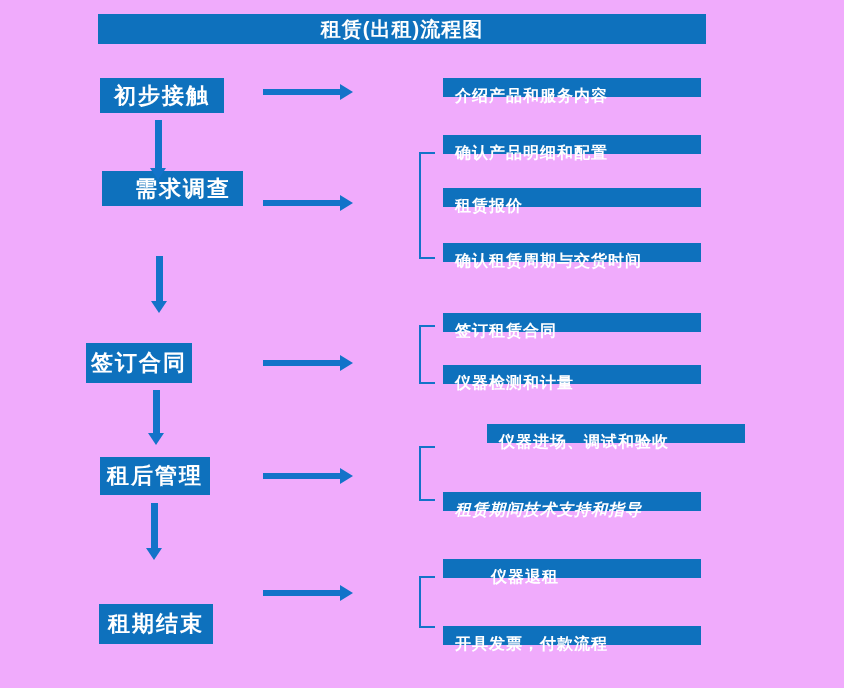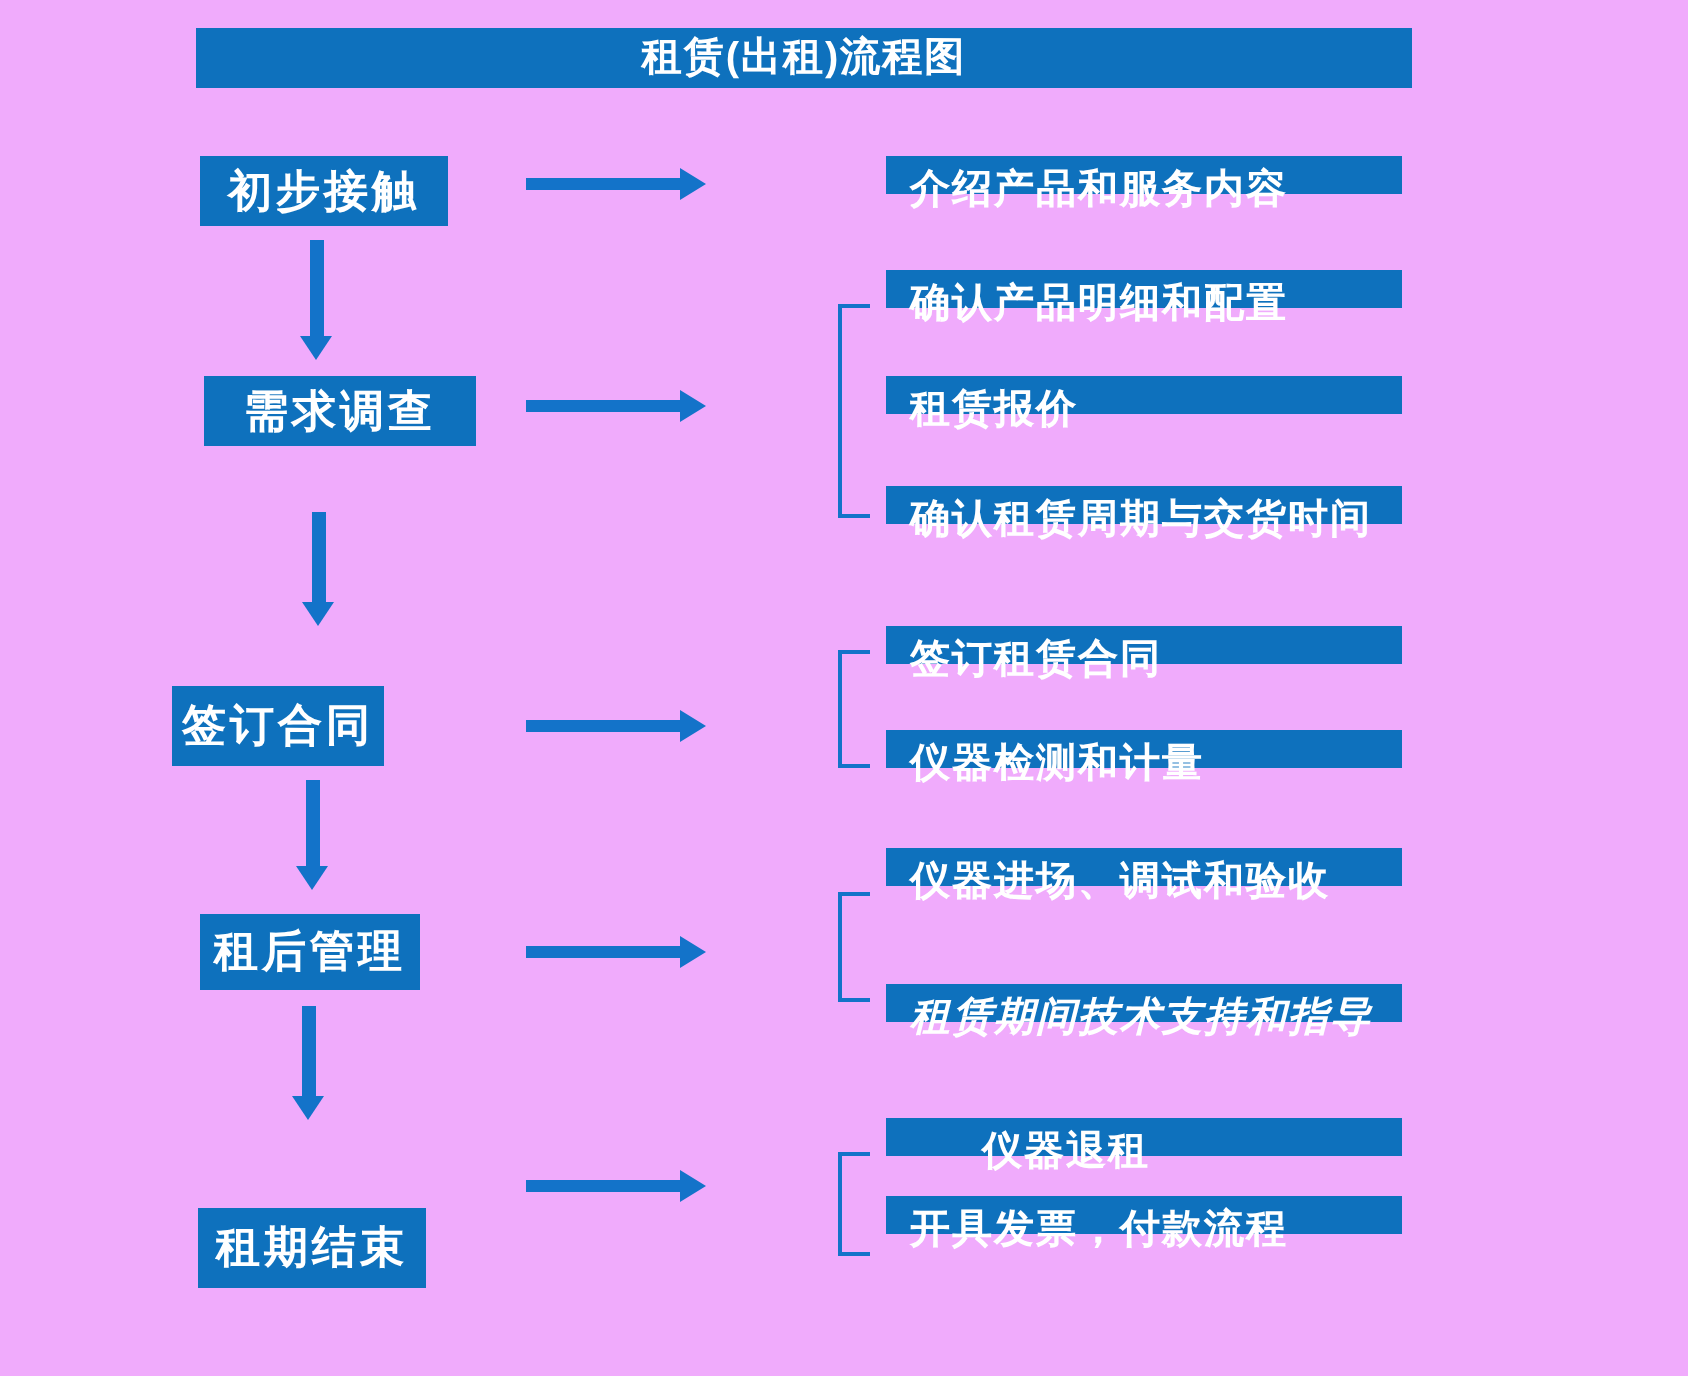--- a/index.html
+++ b/index.html
@@ -19,21 +19,21 @@
     letter-spacing:1px;
   }
   .step{
     position:absolute;background:var(--box-blue);color:var(--text-white);
     font-size:22px;font-weight:bold;display:flex;align-items:center;justify-content:center;
     letter-spacing:2px;white-space:nowrap;
   }
   .rbox{
     position:absolute;left:443px;width:258px;height:19px;
     background:var(--box-blue);color:var(--text-white);
-    font-size:20px;font-weight:bold;line-height:35px;
+    font-size:16px;font-weight:bold;line-height:35px;
     padding-left:12px;box-sizing:border-box;white-space:nowrap;
     letter-spacing:1px;
   }
   
   .harrow{position:absolute;width:90px;height:17px;}
   .harrow .shaft{position:absolute;left:0;top:5px;height:6px;right:12px;background:var(--arrow-blue);}
   .harrow .head{position:absolute;right:0;top:0;width:0;height:0;
     border-top:8.5px solid transparent;border-bottom:8.5px solid transparent;
     border-left:13px solid var(--arrow-blue);}
   
@@ -51,21 +51,21 @@
   }
 </style>
 </head>
 <body>
 
 <div class="canvas">
 
   <div class="title-bar">租赁(出租)流程图</div>
 
   <div class="step" style="left:100px;top:78px;width:124px;height:35px;text-align:right;">初步接触</div>
-  <div class="step" style="left:102px;top:188px;width:136px;height:35px;">需求调查</div>
+  <div class="step" style="left:102px;top:171px;width:120px;height:35px;padding-left:21px;">需求调查</div>
   <div class="step" style="left:86px;top:343px;width:106px;height:40px;">签订合同</div>
   <div class="step" style="left:100px;top:457px;width:110px;height:38px;">租后管理</div>
   <div class="step" style="left:99px;top:574px;width:114px;height:40px;margin-top:30px;">租期结束</div>
 
   <div class="varrow" style="left:150px;top:120px;height:60px;">
     <i class="shaft"></i>
     <i class="head"></i>
   </div>
   <div class="varrow" style="left:151px;top:256px;height:57px;">
     <i class="shaft"></i>
@@ -105,18 +105,18 @@
   <div class="bracket" style="top:325px;height:59px;"></div>
   <div class="bracket" style="top:446px;height:55px;"></div>
   <div class="bracket" style="top:576px;height:52px;"></div>
 
   <div class="rbox" style="top:78px;">介绍产品和服务内容</div>
   <div class="rbox" style="top:135px;">确认产品明细和配置</div>
   <div class="rbox" style="top:188px;">租赁报价</div>
   <div class="rbox" style="top:243px;">确认租赁周期与交货时间</div>
   <div class="rbox" style="top:313px;">签订租赁合同</div>
   <div class="rbox" style="top:365px;">仪器检测和计量</div>
-  <div class="rbox" style="top:424px;">仪器进场、调试和验收</div>
+  <div class="rbox" style="top:424px;margin-left:44px;">仪器进场、调试和验收</div>
   <div class="rbox" style="top:492px;font-style:italic;">租赁期间技术支持和指导</div>
   <div class="rbox" style="top:559px;padding-left:48px;">仪器退租</div>
-  <div class="rbox" style="top:598px;">开具发票，付款流程</div>
+  <div class="rbox" style="top:626px;">开具发票，付款流程</div>
 
 </div>
 
 </body></html>

